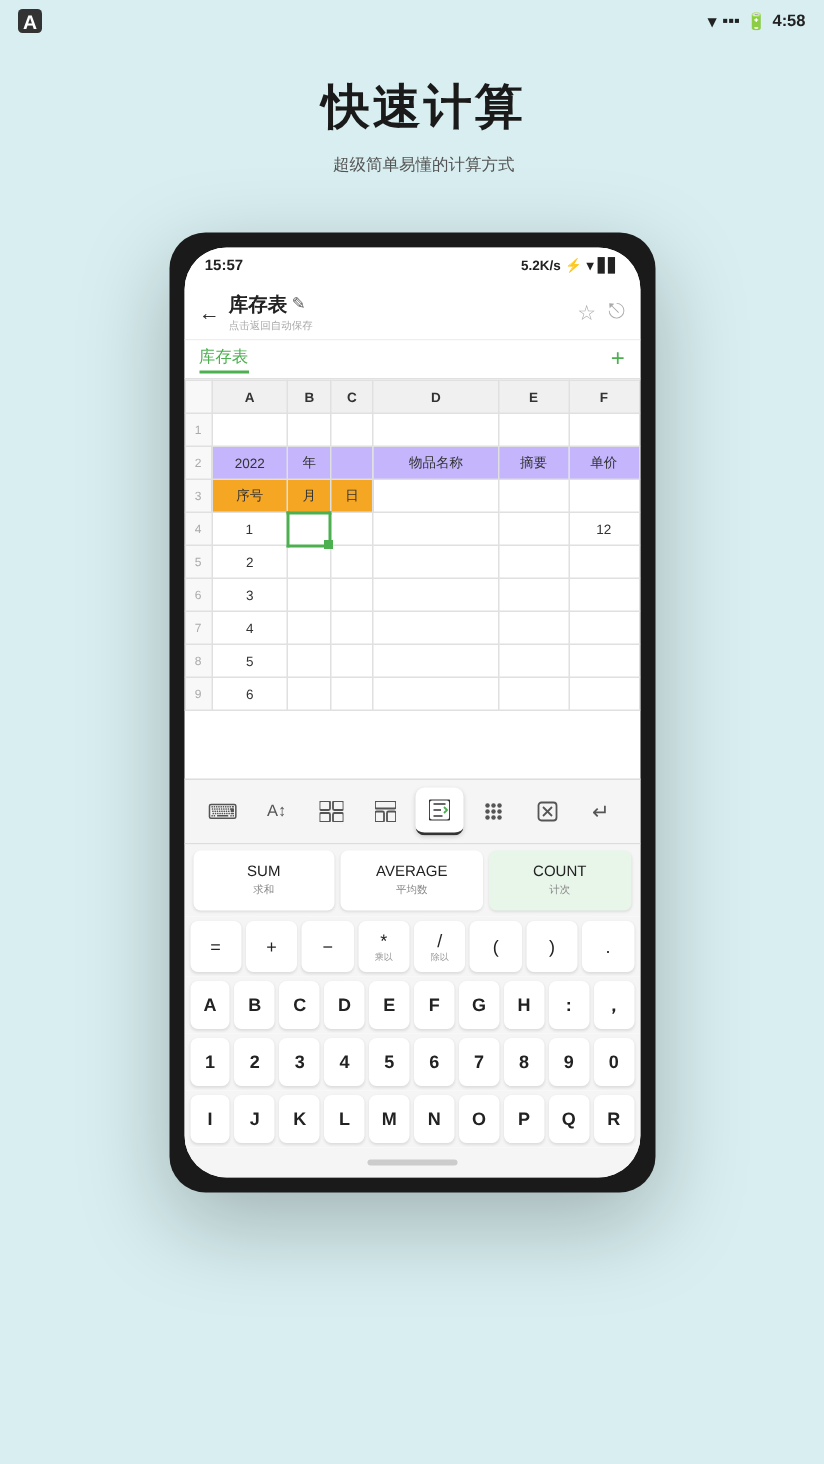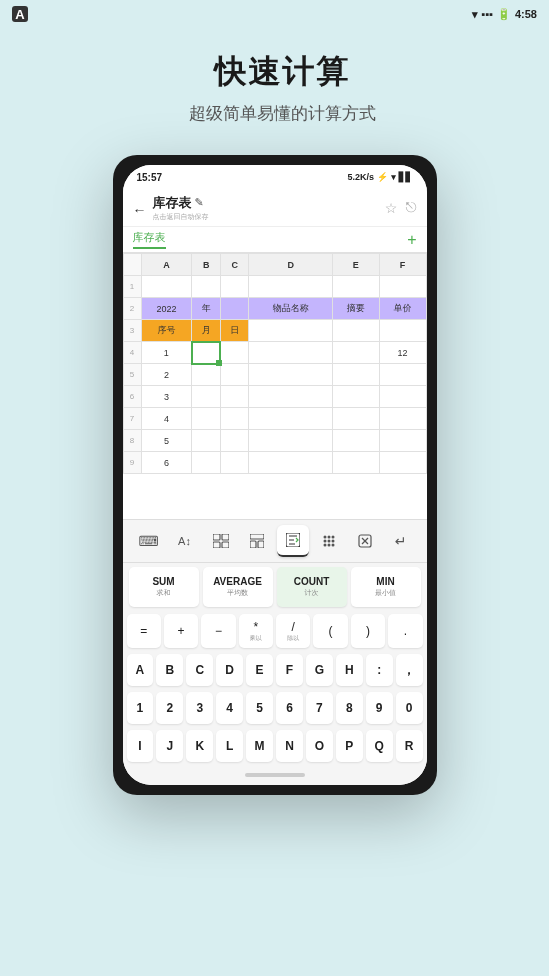--- a/index.html
+++ b/index.html
@@ -43,21 +43,21 @@
       padding-top: 22px;
       padding-left: 16px;
     }
     .page-title {
       font-size: 32px;
       font-weight: 700;
       color: #1a1a1a;
       letter-spacing: 2px;
     }
     .page-subtitle {
-      font-size: 17px;
+      font-size: 11px;
       color: #555;
       margin-top: 8px;
     }
 
     
     .phone-mockup {
       position: absolute;
       top: 155px;
       left: 50%;
       transform: translateX(-50%);
@@ -239,21 +239,21 @@
       justify-content: center;
       flex: 1;
       height: 40px;
       background: #fff;
       border-radius: 5px;
       margin: 0 2px;
       box-shadow: 0 1px 2px rgba(0,0,0,0.1);
     }
     .func-btn-main {
       font-size: 10px;
-      font-weight: 700;
+      font-weight: 400;
       color: #222;
     }
     .func-btn-sub {
       font-size: 7px;
       color: #888;
       margin-top: 1px;
     }
 
     
     .operators-row {
@@ -555,24 +555,20 @@
         <span class="func-btn-sub">求和</span>
       </div>
       <div class="func-btn">
         <span class="func-btn-main">AVERAGE</span>
         <span class="func-btn-sub">平均数</span>
       </div>
       <div class="func-btn" style="background:#e8f5e9;">
         <span class="func-btn-main">COUNT</span>
         <span class="func-btn-sub">计次</span>
       </div>
-      <div class="func-btn">
-        <span class="func-btn-main">MIN</span>
-        <span class="func-btn-sub">最小值</span>
-      </div>
     </div>
 
     <div class="operators-row">
       <div class="op-btn">
           <span>=</span>
         </div>
       <div class="op-btn">
           <span>+</span>
         </div>
       <div class="op-btn">

